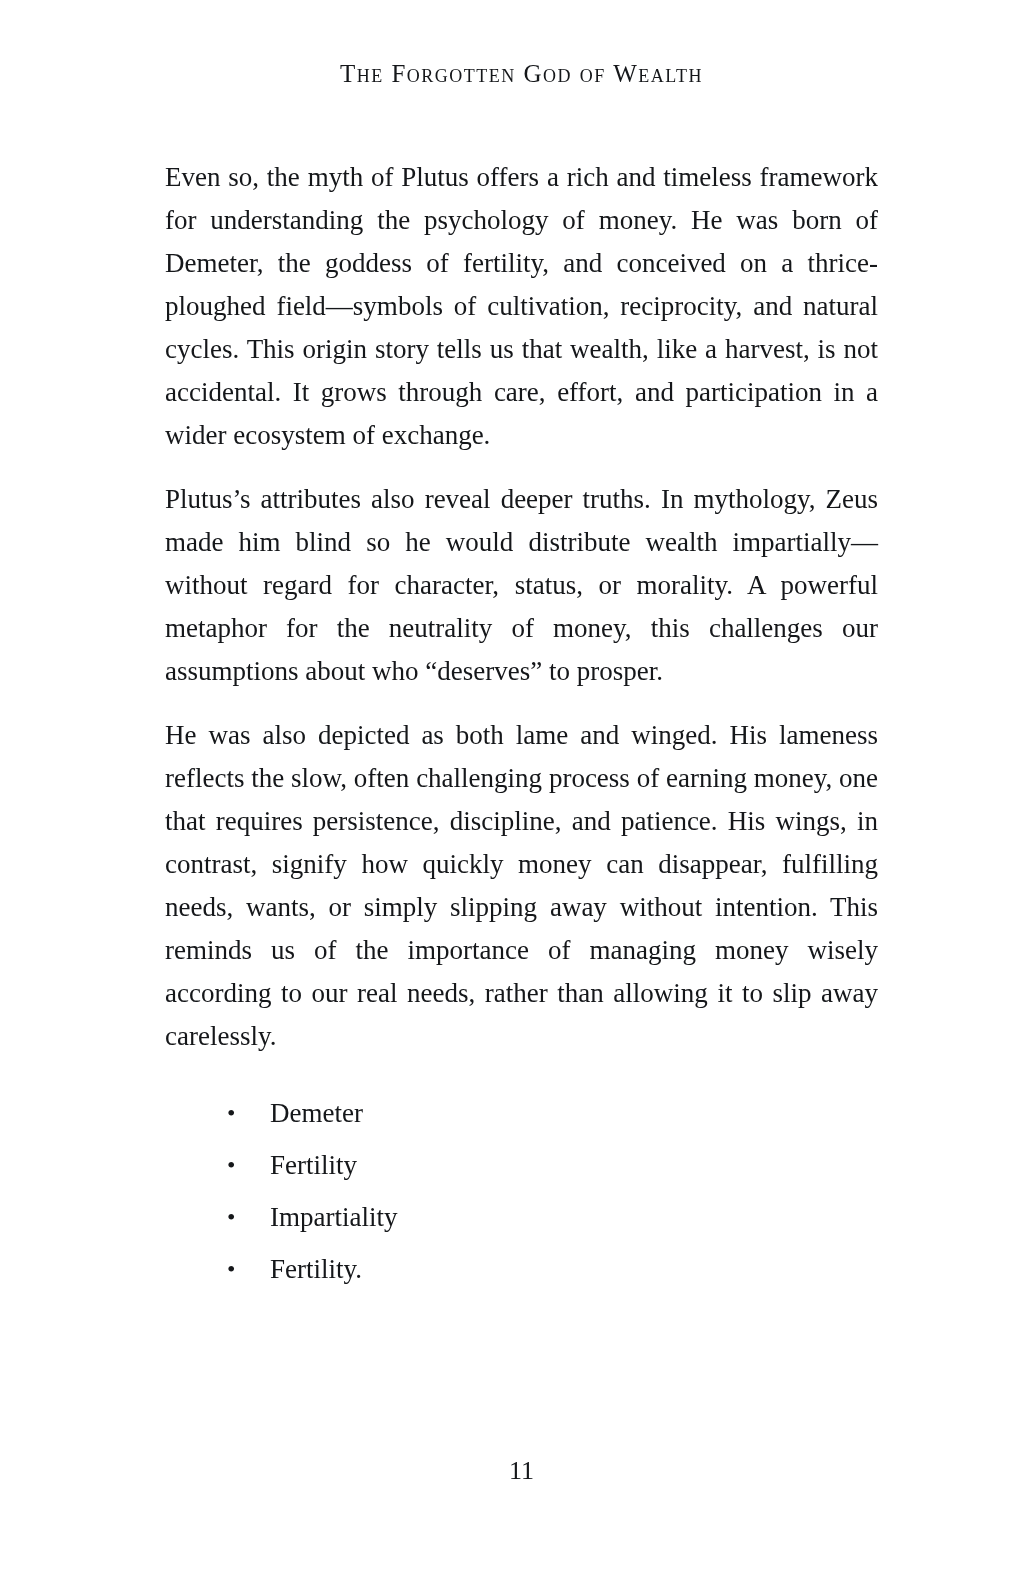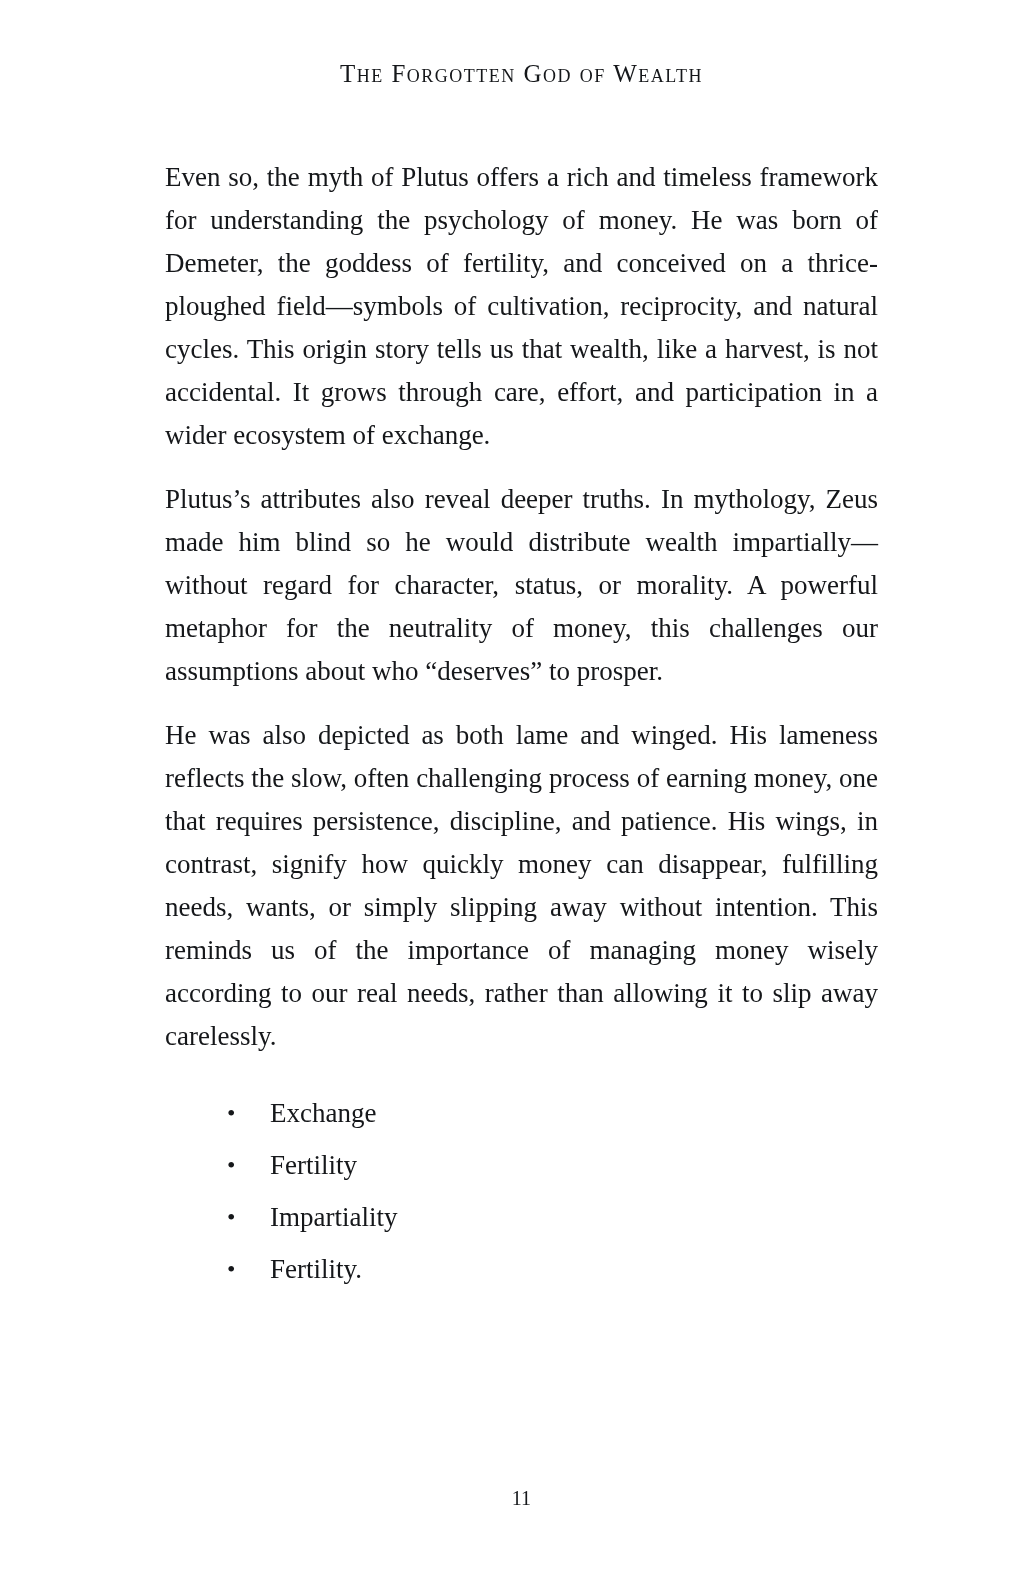--- a/index.html
+++ b/index.html
@@ -55,25 +55,25 @@
     padding-left: 105px;
   }
   .bullet {
     position: absolute;
     left: 62px;
     top: 0;
     font-size: 24px;
   }
   .page-number {
     position: absolute;
-    top: 1487px;
+    top: 1456px;
     left: 165px;
     width: 713px;
     text-align: center;
-    font-size: 20px;
+    font-size: 26px;
     color: var(--text, #15171a);
   }
 </style>
 </head>
 <body>
 
 <div class="page">
 
   <div class="running-header">The Forgotten God of Wealth</div>
 
@@ -82,21 +82,21 @@
     <p class="para">Even so, the myth of Plutus offers a rich and timeless framework for understanding the psychology of money. He was born of Demeter, the goddess of fertility, and conceived on a thrice-ploughed field—symbols of cultivation, reciprocity, and natural cycles. This origin story tells us that wealth, like a harvest, is not accidental. It grows through care, effort, and participation in a wider ecosystem of exchange.</p>
 
     <p class="para">Plutus’s attributes also reveal deeper truths. In mythology, Zeus made him blind so he would distribute wealth impartially—without regard for character, status, or morality. A powerful metaphor for the neutrality of money, this challenges our assumptions about who “deserves” to prosper.</p>
 
     <p class="para">He was also depicted as both lame and winged. His lameness reflects the slow, often challenging process of earning money, one that requires persistence, discipline, and patience. His wings, in contrast, signify how quickly money can disappear, fulfilling needs, wants, or simply slipping away without intention. This reminds us of the importance of managing money wisely according to our real needs, rather than allowing it to slip away carelessly.</p>
 
 
     <ul class="bullet-list">
       <li class="bullet-item">
         <span class="bullet">•</span>
-        <span>Exchange</span>
+        <span>Demeter</span>
       </li>
       <li class="bullet-item">
         <span class="bullet">•</span>
         <span>Fertility</span>
       </li>
       <li class="bullet-item">
         <span class="bullet">•</span>
         <span>Impartiality</span>
       </li>
       <li class="bullet-item">

